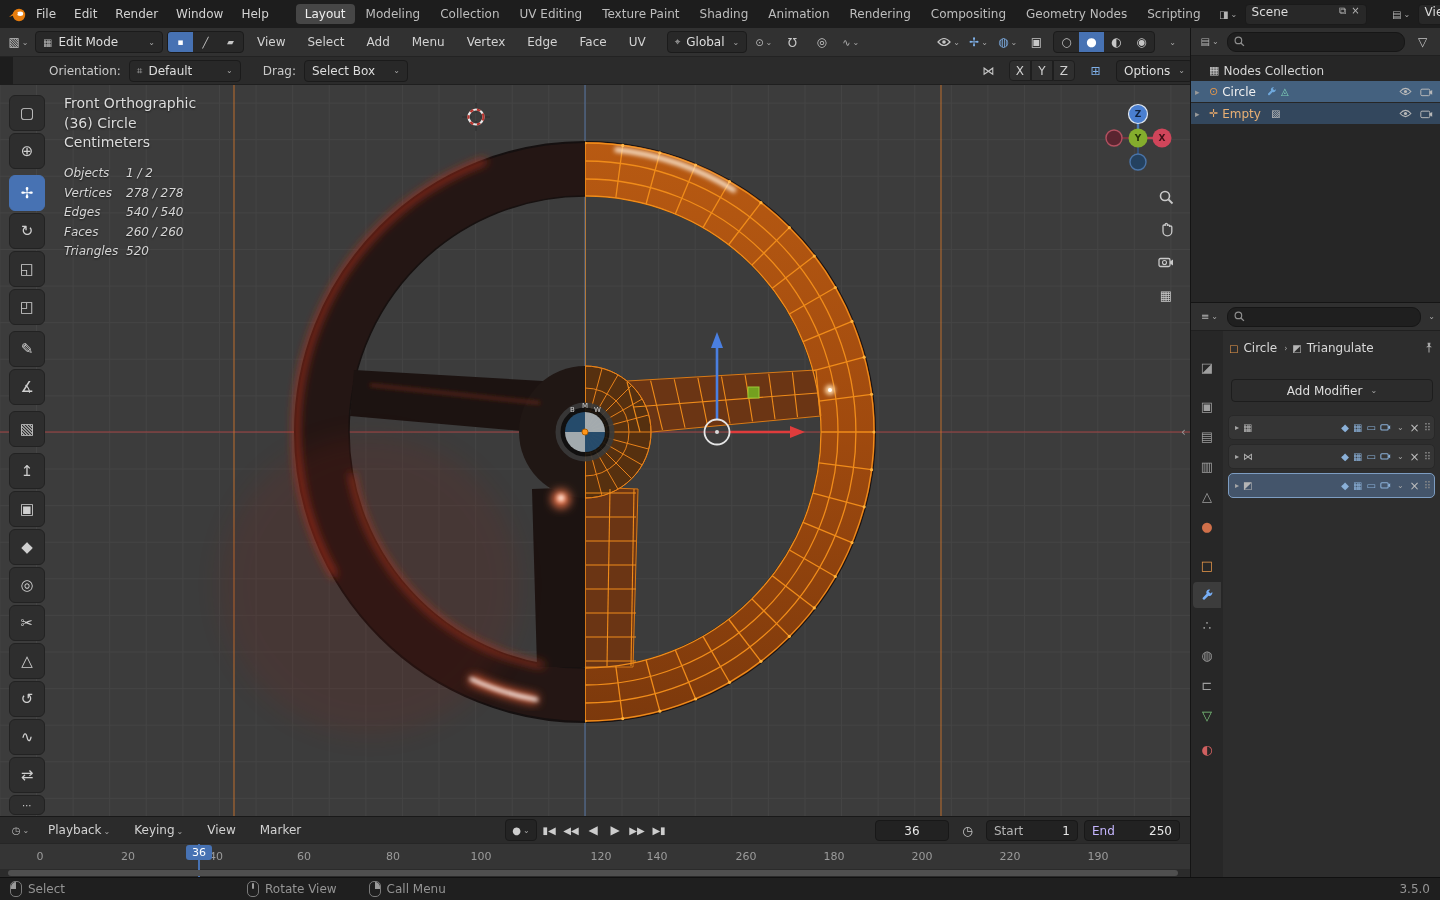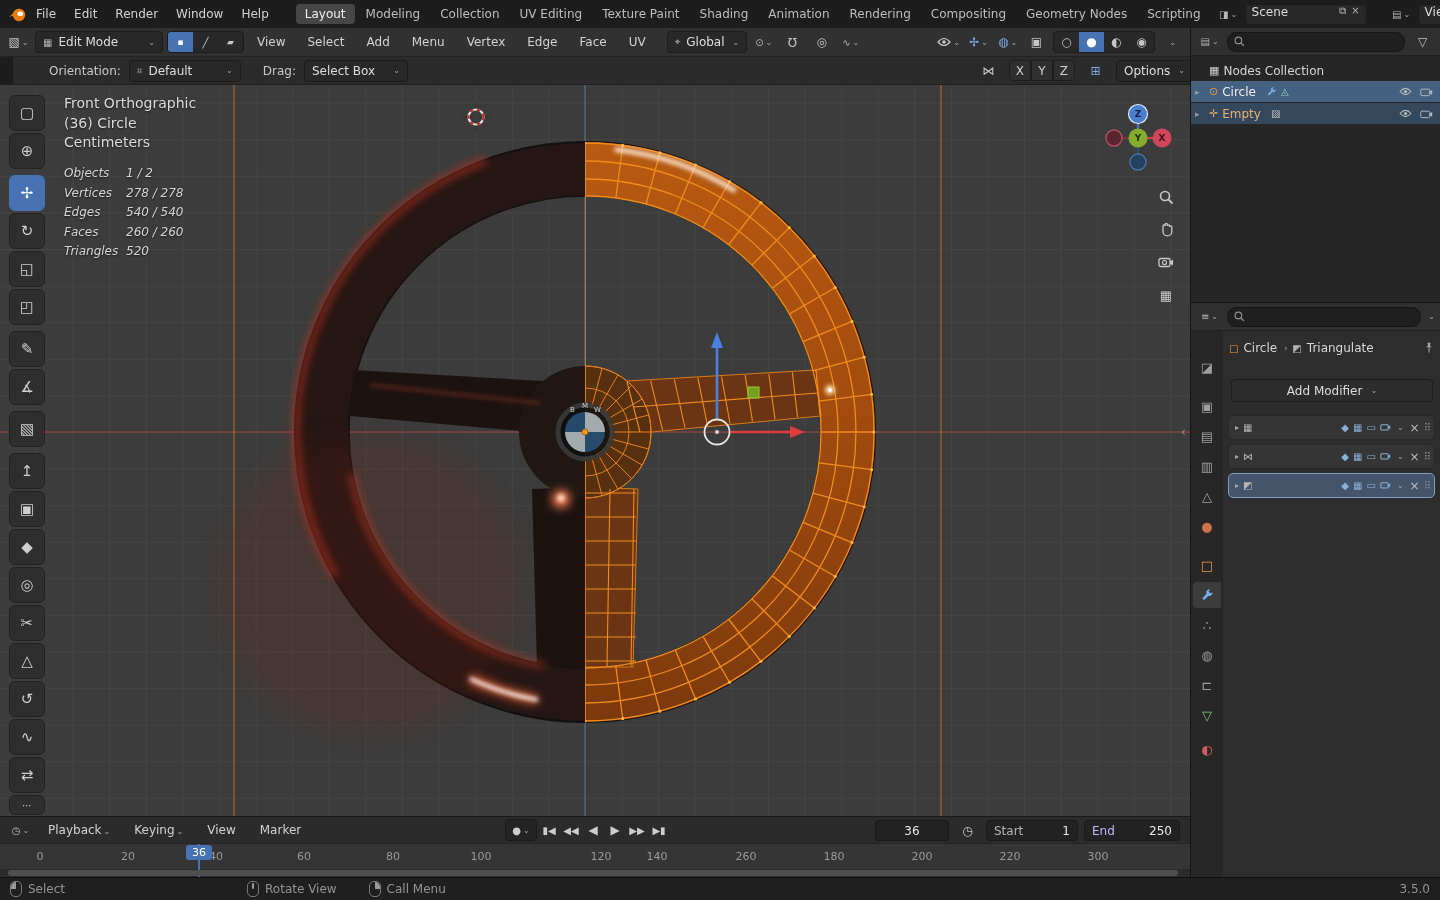--- a/index.html
+++ b/index.html
@@ -556,21 +556,21 @@
       <span class="tick" style="left:216px">40</span>
       <span class="tick" style="left:304px">60</span>
       <span class="tick" style="left:393px">80</span>
       <span class="tick" style="left:481px">100</span>
       <span class="tick" style="left:601px">120</span>
       <span class="tick" style="left:657px">140</span>
       <span class="tick" style="left:746px">260</span>
       <span class="tick" style="left:834px">180</span>
       <span class="tick" style="left:922px">200</span>
       <span class="tick" style="left:1010px">220</span>
-      <span class="tick" style="left:1098px">300</span>
+      <span class="tick" style="left:1098px">190</span>
       <div class="playhead-line" style="left:198px"></div>
       <div class="playhead-badge" style="left:199px">36</div>
     </div>
     <div class="hscroll"></div>
   </div>
 
   <div class="abs right-col">
 
     <div class="outliner-hd">
       <span class="iconbtn">

